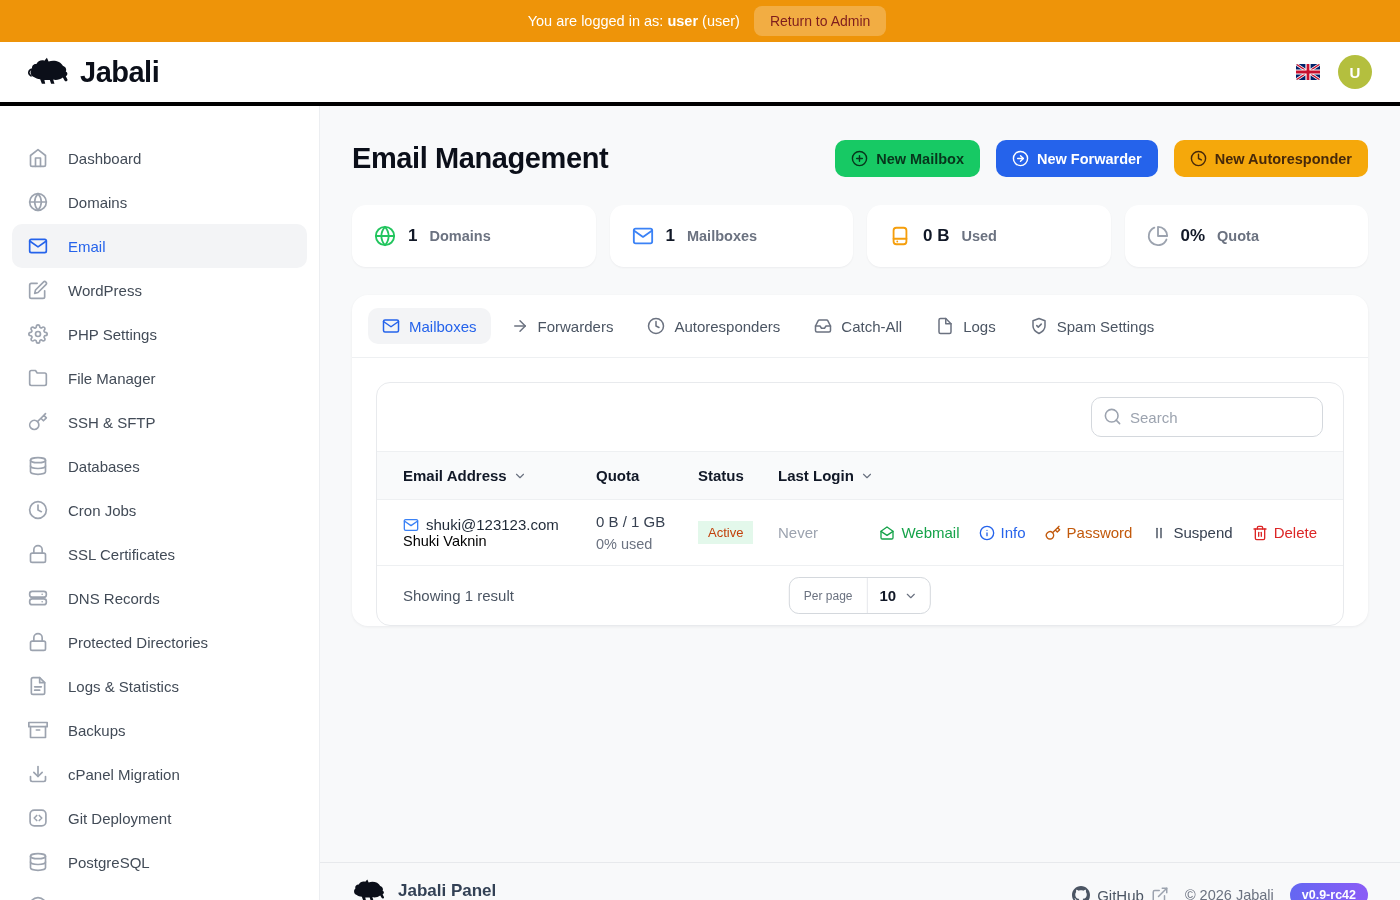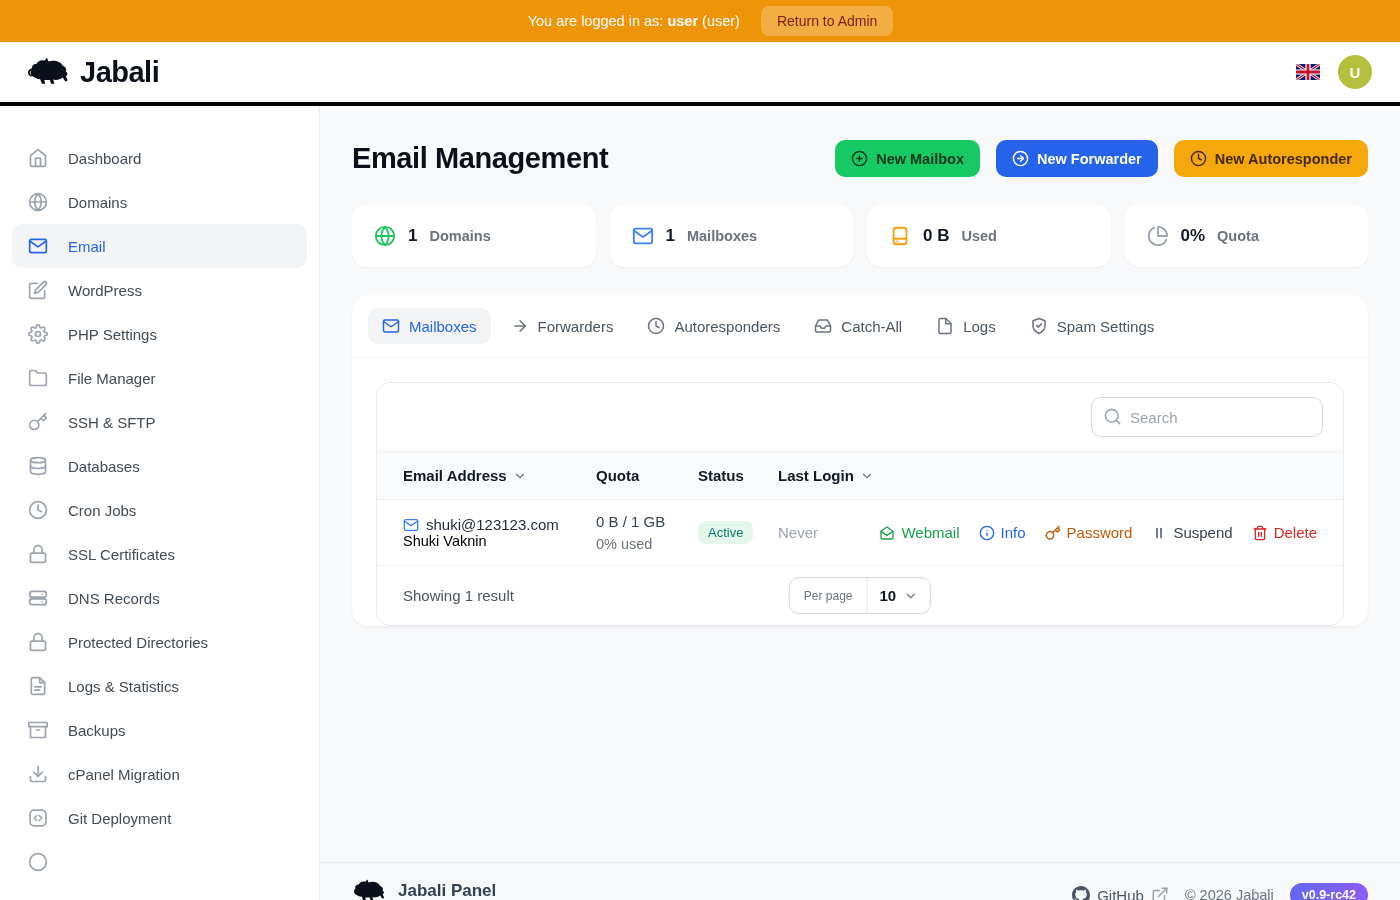--- a/index.html
+++ b/index.html
@@ -2,21 +2,21 @@
 <html><head>
 <meta charset="utf-8">
 <style>
   * { margin:0; padding:0; box-sizing:border-box; }
   html,body { width:1400px; height:900px; overflow:hidden; }
   body { font-family:"Liberation Sans","DejaVu Sans",sans-serif; background:#F8F9FA; color:#374151; font-size:15px; }
   .icon { display:inline-flex; flex:none; }
   .icon svg { display:block; }
 
   
-  .impersonation-bar { height:42px; background:#EE9409; color:#fff; display:flex; align-items:center; justify-content:center; gap:21px; font-size:14.5px; }
+  .impersonation-bar { height:42px; background:#EE9409; color:#fff; display:flex; align-items:center; justify-content:center; gap:14px; font-size:14.5px; }
   .imp-text b { font-weight:700; }
   .return-btn { background:rgba(255,255,255,.24); color:#7f1d1d; border:none; border-radius:8px; padding:7px 16px; font-size:14px; font-family:inherit; cursor:pointer; }
 
   
   .app-header { height:64px; background:#fff; border-bottom:4px solid #000000; display:flex; align-items:center; padding:0 28px; }
   .brand { display:flex; align-items:center; gap:10px; }
   .brand svg { width:42px; height:30px; color:#0B0F19; }
   .brand-name { font-size:29px; font-weight:800; color:#0B0F19; letter-spacing:-.5px; }
   .header-right { margin-left:auto; display:flex; align-items:center; gap:18px; }
   .flag { width:24px; height:16px; border-radius:2px; overflow:hidden; display:block; }
@@ -74,21 +74,21 @@
   .th .icon { color:#6B7280; } .th .icon svg { width:14px; height:14px; }
   .col-email { width:193px; } .col-quota { width:102px; } .col-status { width:80px; } .col-last { flex:1; }
   .sortable { cursor:pointer; }
 
   .trow { display:flex; align-items:center; padding:13px 26px; }
   .email-main { display:flex; align-items:center; gap:7px; color:#1F2937; font-size:15px; }
   .email-main .icon { color:#3B82F6; } .email-main .icon svg { width:16px; height:16px; }
   .email-sub { color:#000000; font-size:14.5px; }
   .quota-main { color:#374151; font-size:15px; }
   .quota-sub { color:#6B7280; font-size:14.5px; margin-top:6px; }
-  .status-pill { display:inline-block; background:#E3F8EB; color:#0f766e; font-size:13px; border-radius:8px; padding:4px 10px; }
+  .status-pill { display:inline-block; background:#E3F8EB; color:#c2410c; font-size:13px; border-radius:0; padding:4px 10px; }
   .last-login { color:#9CA3AF; font-size:15px; }
   .row-actions { margin-left:auto; display:flex; align-items:center; gap:19px; }
   .action-link { display:flex; align-items:center; gap:6px; font-size:15px; cursor:pointer; background:none; border:none; font-family:inherit; padding:0; }
   .action-link .icon svg { width:16px; height:16px; }
   .action-link.green { color:#16A34A; } .action-link.blue { color:#2563EB; }
   .action-link.orange { color:#C2590B; } .action-link.slate { color:#374151; }
   .action-link.red { color:#DC2626; }
 
   .tfoot { border-top:1px solid #EEF0F2; padding:12px 26px; position:relative; display:flex; align-items:center; height:60px; }
   .showing { color:#4B5563; font-size:15px; }
@@ -289,20 +289,30 @@
         </div>
         <div class="nav-item">
           <span class="icon">
             <svg viewBox="0 0 24 24" fill="none" stroke="currentColor" stroke-width="2" stroke-linecap="round" stroke-linejoin="round">
               <rect x="2.5" y="2.5" width="19" height="19" rx="5"></rect>
               <polyline points="10.5 9 7.5 12 10.5 15"></polyline>
               <polyline points="13.5 9 16.5 12 13.5 15"></polyline>
             </svg>
           </span>
           <span>Git Deployment</span>
+        </div>
+        <div class="nav-item">
+          <span class="icon">
+            <svg viewBox="0 0 24 24" fill="none" stroke="currentColor" stroke-width="2" stroke-linecap="round" stroke-linejoin="round">
+              <ellipse cx="12" cy="5" rx="9" ry="3"></ellipse>
+              <path d="M21 12c0 1.66-4 3-9 3s-9-1.34-9-3"></path>
+              <path d="M3 5v14c0 1.66 4 3 9 3s9-1.34 9-3V5"></path>
+            </svg>
+          </span>
+          <span>PostgreSQL</span>
         </div>
         <div class="nav-item">
           <span class="icon">
             <svg viewBox="0 0 24 24" fill="none" stroke="currentColor" stroke-width="2" stroke-linecap="round" stroke-linejoin="round">
               <circle cx="12" cy="12" r="10"></circle>
             </svg>
           </span>
           <span></span>
         </div>
       </nav>

